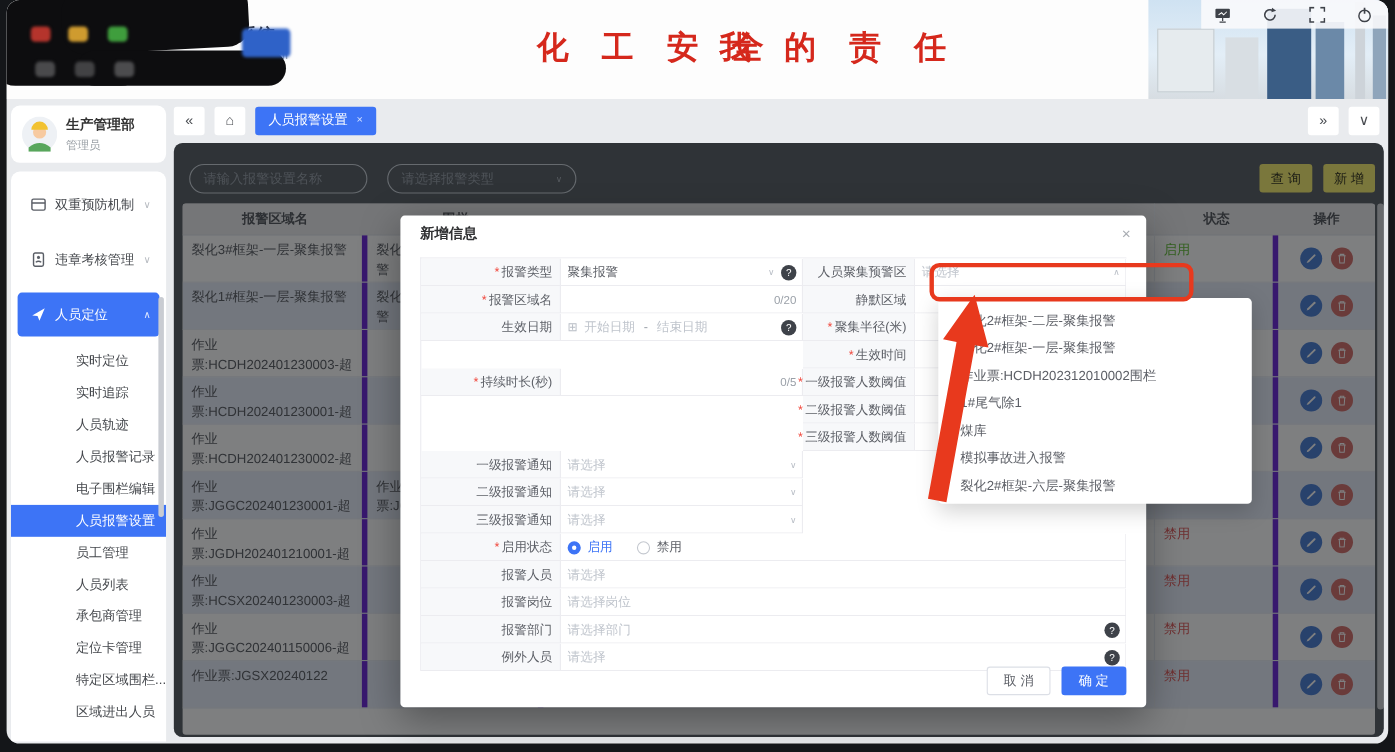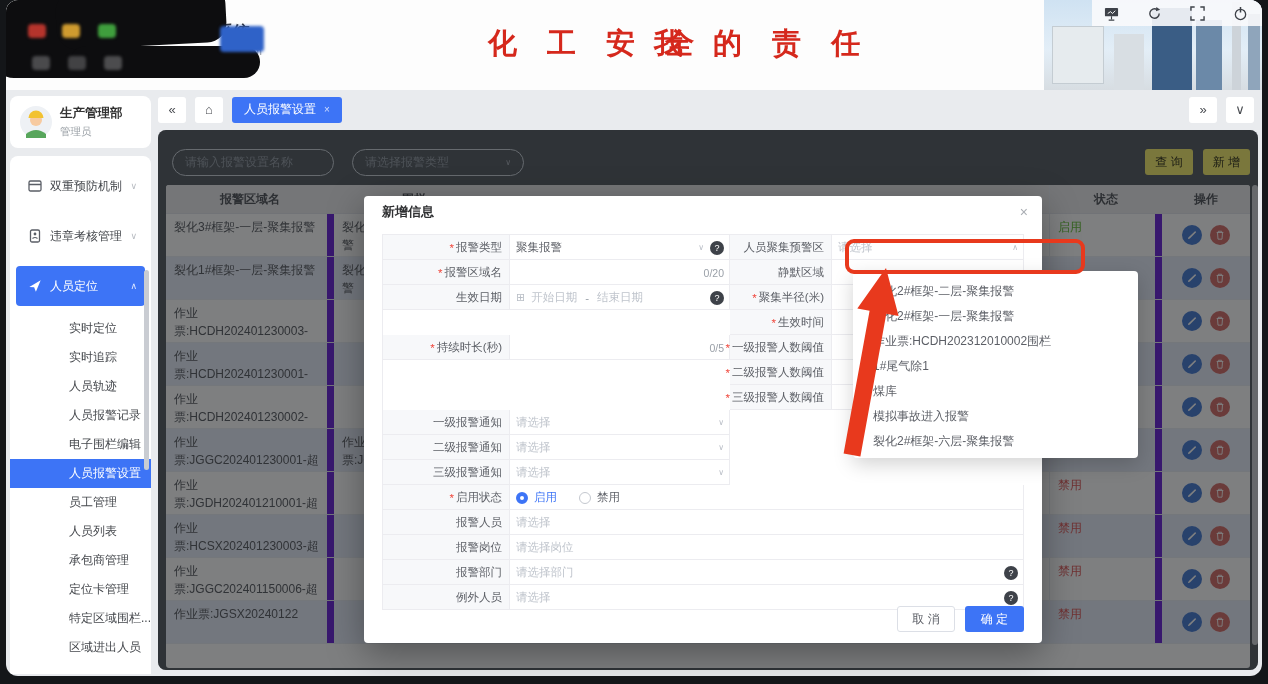--- a/index.html
+++ b/index.html
@@ -56,21 +56,21 @@
   .pill { height:27px; border:1px solid #ccd3da; border-radius:14px; background:transparent;
     display:flex; align-items:center; padding:0 12px; font-size:12px; color:#9aa2ab; }
   .pill.sel { justify-content:space-between; }
   .ybtn { height:26px; padding:0 10px; background:#f7ee71; border-radius:3px; font-size:12px; color:#33331f;
     display:flex; align-items:center; margin-left:10px; }
   .tcard { position:absolute; left:8px; top:55px; width:1084px; height:483px; background:#fff; border-radius:3px; overflow:hidden; }
   .thead { display:flex; height:29px; background:#ececee; border-bottom:1px solid #e4e7ed; }
   .th { font-size:12px; font-weight:bold; color:#55585e; display:flex; align-items:center; justify-content:center; }
   .trow { display:flex; height:43px; border-bottom:1px solid #ebeef5; }
   .trow.stripe { background:#e9effb; }
-  .td { font-size:12px; color:#5d6066; padding:4px 8px; line-height:1.5; overflow:hidden; border-right:7px solid #6d28d9; }
+  .td { font-size:12px; color:#5d6066; padding:4px 8px; line-height:1.5; overflow:hidden; border-right:5px solid #6d28d9; }
   .c-area { width:168px; } .c-fence { width:160px; } .c-spacer { flex:1; border-right:1px solid #ebeef5; }
   .c-status { width:112px; } .c-ops { width:88px; border-right:none; display:flex; align-items:center; justify-content:center; gap:8px; }
   .opbtn { width:20px; height:20px; border-radius:50%; display:flex; align-items:center; justify-content:center; }
   .opbtn.edit { background:#4b7fd6; } .opbtn.del { background:#d6716d; }
   .vtrack { position:absolute; right:0; top:55px; width:6px; height:460px; background:#cfd2d6; border-radius:3px; }
   .dim { position:absolute; inset:0; background:rgba(8,9,11,0.52); }
 
   
   .modal { position:absolute; left:358px; top:196px; width:678px; height:447px; background:#fff; border-radius:4px;
     box-shadow:0 10px 36px rgba(0,0,0,.35); z-index:40; }

